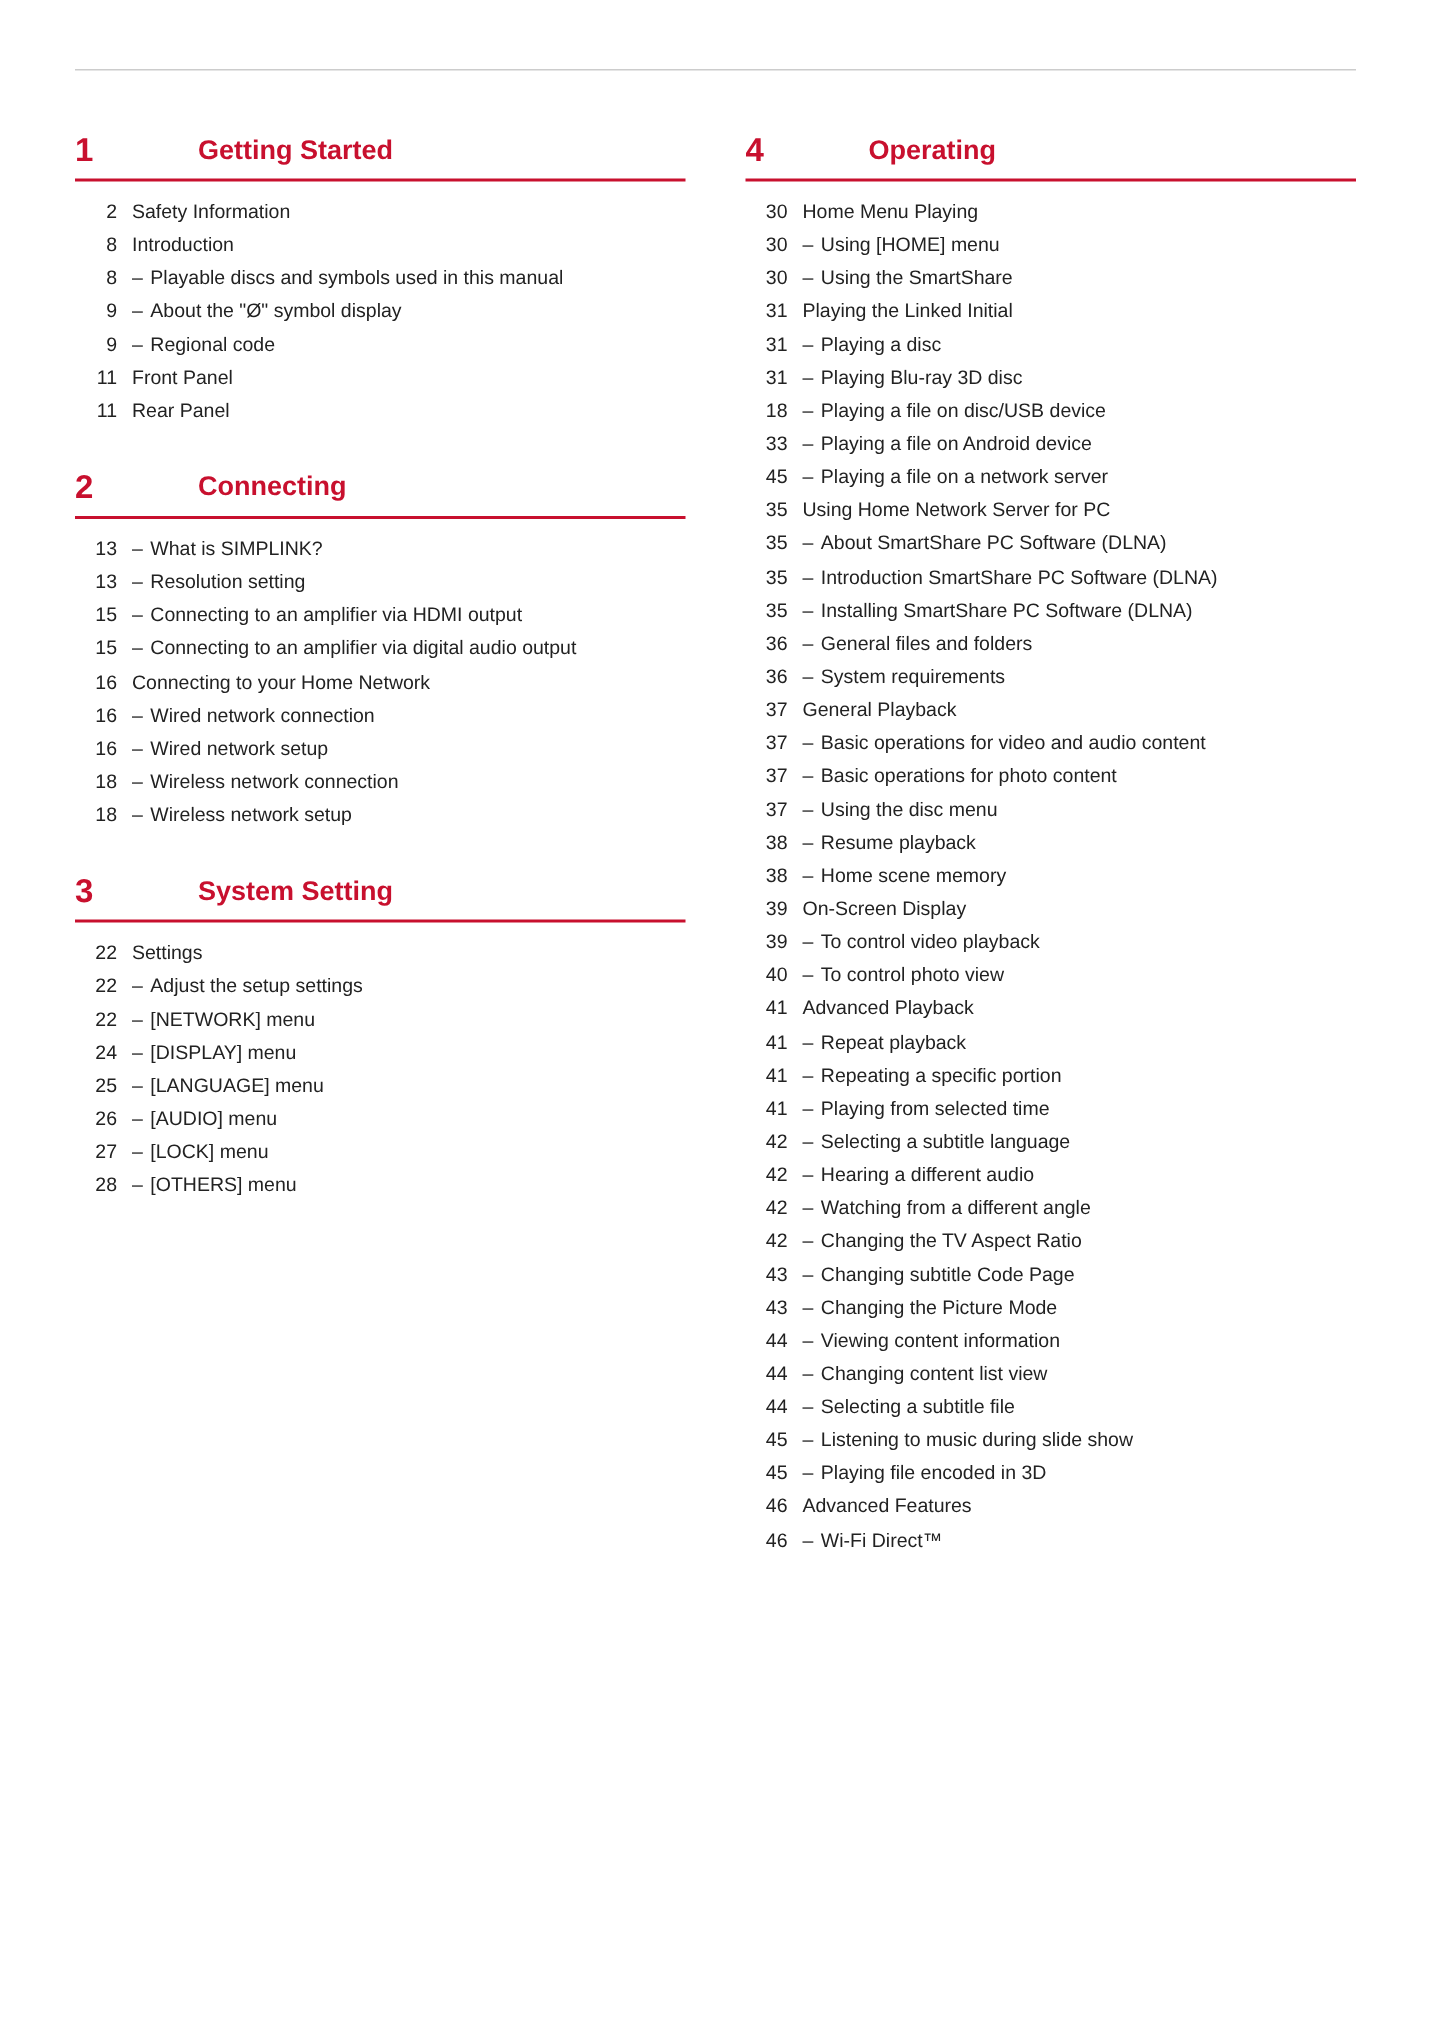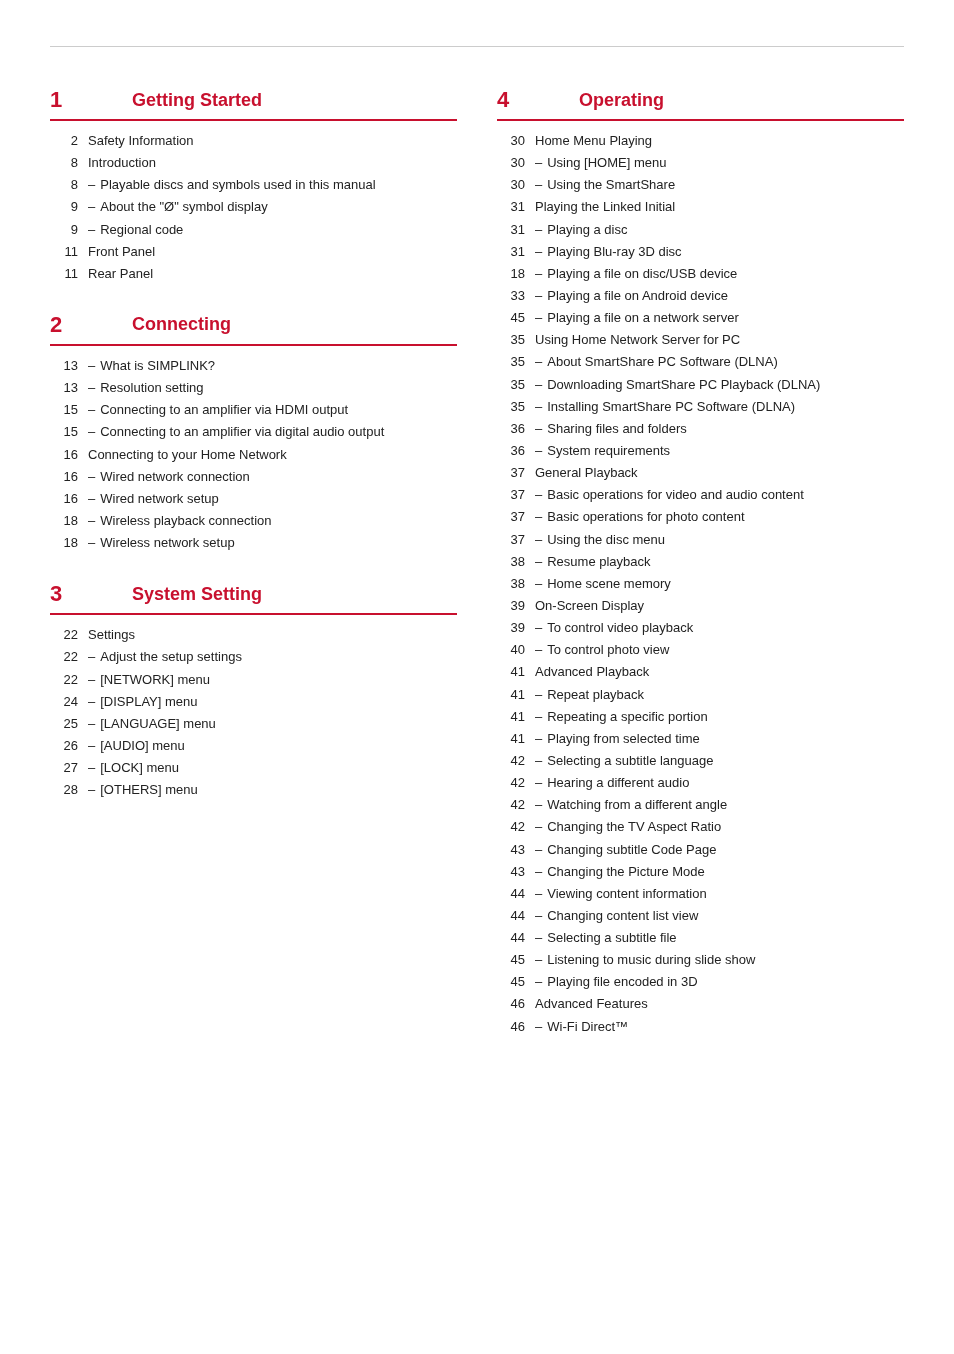--- a/index.html
+++ b/index.html
@@ -198,21 +198,21 @@
             <span class="toc-page-num">16</span>
             <span class="toc-label sub">
               <span class="dash">– </span>
               <span>Wired network setup</span>
             </span>
           </div>
           <div class="toc-entry indent">
             <span class="toc-page-num">18</span>
             <span class="toc-label sub">
               <span class="dash">– </span>
-              <span>Wireless playback connection</span>
+              <span>Wireless network connection</span>
             </span>
           </div>
           <div class="toc-entry indent">
             <span class="toc-page-num">18</span>
             <span class="toc-label sub">
               <span class="dash">– </span>
               <span>Wireless network setup</span>
             </span>
           </div>
         </div>
@@ -348,35 +348,35 @@
             <span class="toc-page-num">35</span>
             <span class="toc-label sub">
               <span class="dash">– </span>
               <span>About SmartShare PC Software (DLNA)</span>
             </span>
           </div>
           <div class="toc-entry indent">
             <span class="toc-page-num">35</span>
             <span class="toc-label sub">
               <span class="dash">– </span>
-              <span>Downloading SmartShare PC Playback (DLNA)</span>
+              <span>Introduction SmartShare PC Software (DLNA)</span>
             </span>
           </div>
           <div class="toc-entry indent">
             <span class="toc-page-num">35</span>
             <span class="toc-label sub">
               <span class="dash">– </span>
               <span>Installing SmartShare PC Software (DLNA)</span>
             </span>
           </div>
           <div class="toc-entry indent">
             <span class="toc-page-num">36</span>
             <span class="toc-label sub">
               <span class="dash">– </span>
-              <span>Sharing files and folders</span>
+              <span>General files and folders</span>
             </span>
           </div>
           <div class="toc-entry indent">
             <span class="toc-page-num">36</span>
             <span class="toc-label sub">
               <span class="dash">– </span>
               <span>System requirements</span>
             </span>
           </div>
           <div class="toc-entry">

